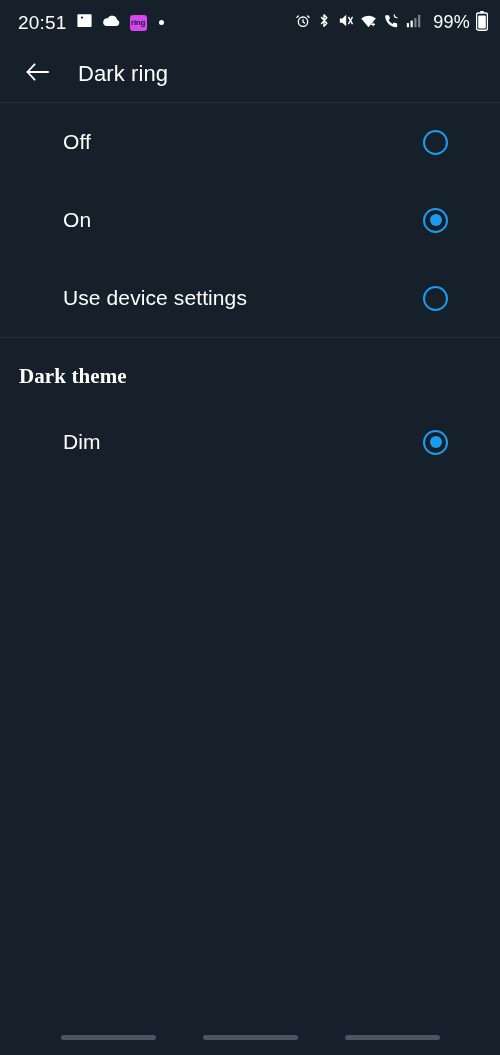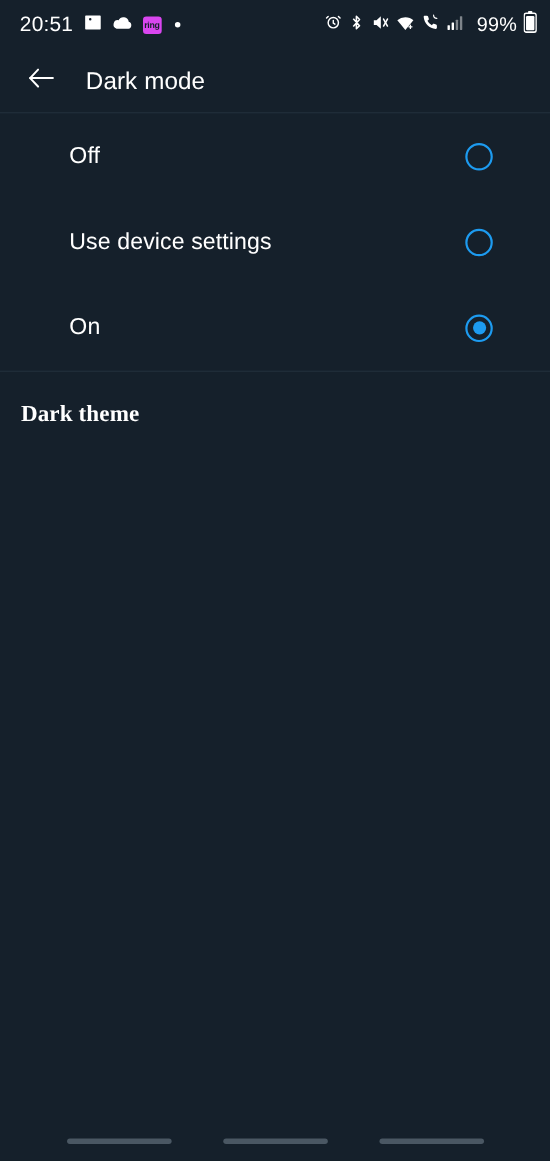--- a/index.html
+++ b/index.html
@@ -246,50 +246,56 @@
 
   <div class="app-bar">
     <div class="back-btn">
       <span>
         <svg width="25" height="22" viewBox="0 0 26 22" fill="none" stroke="#ffffff" stroke-width="1.9" stroke-linecap="round" stroke-linejoin="round">
           <path d="M24 11H2.5"></path>
           <path d="M10 3 2.5 11l7.5 8"></path>
         </svg>
       </span>
     </div>
-    <div class="app-title">Dark mode</div>
+    <div class="app-title">Dark ring</div>
   </div>
 
   <div class="options-group">
 
     <div class="option-row">
       <span class="option-label">Off</span>
-      <span class="radio"></span>
-    </div>
-
-    <div class="option-row">
-      <span class="option-label">Use device settings</span>
       <span class="radio"></span>
     </div>
 
     <div class="option-row">
       <span class="option-label">On</span>
       <span class="radio selected">
           <span class="inner"></span>
         </span>
     </div>
 
+    <div class="option-row">
+      <span class="option-label">Use device settings</span>
+      <span class="radio"></span>
+    </div>
+
   </div>
 
   <div class="group-divider"></div>
 
   <div class="section-header">Dark theme</div>
 
   <div class="options-group">
 
+    <div class="option-row">
+      <span class="option-label">Dim</span>
+      <span class="radio selected">
+          <span class="inner"></span>
+        </span>
+    </div>
 
 
   </div>
 
   <div class="spacer"></div>
 
   <div class="nav-bar">
     <div class="nav-pill"></div>
     <div class="nav-pill"></div>
     <div class="nav-pill"></div>

